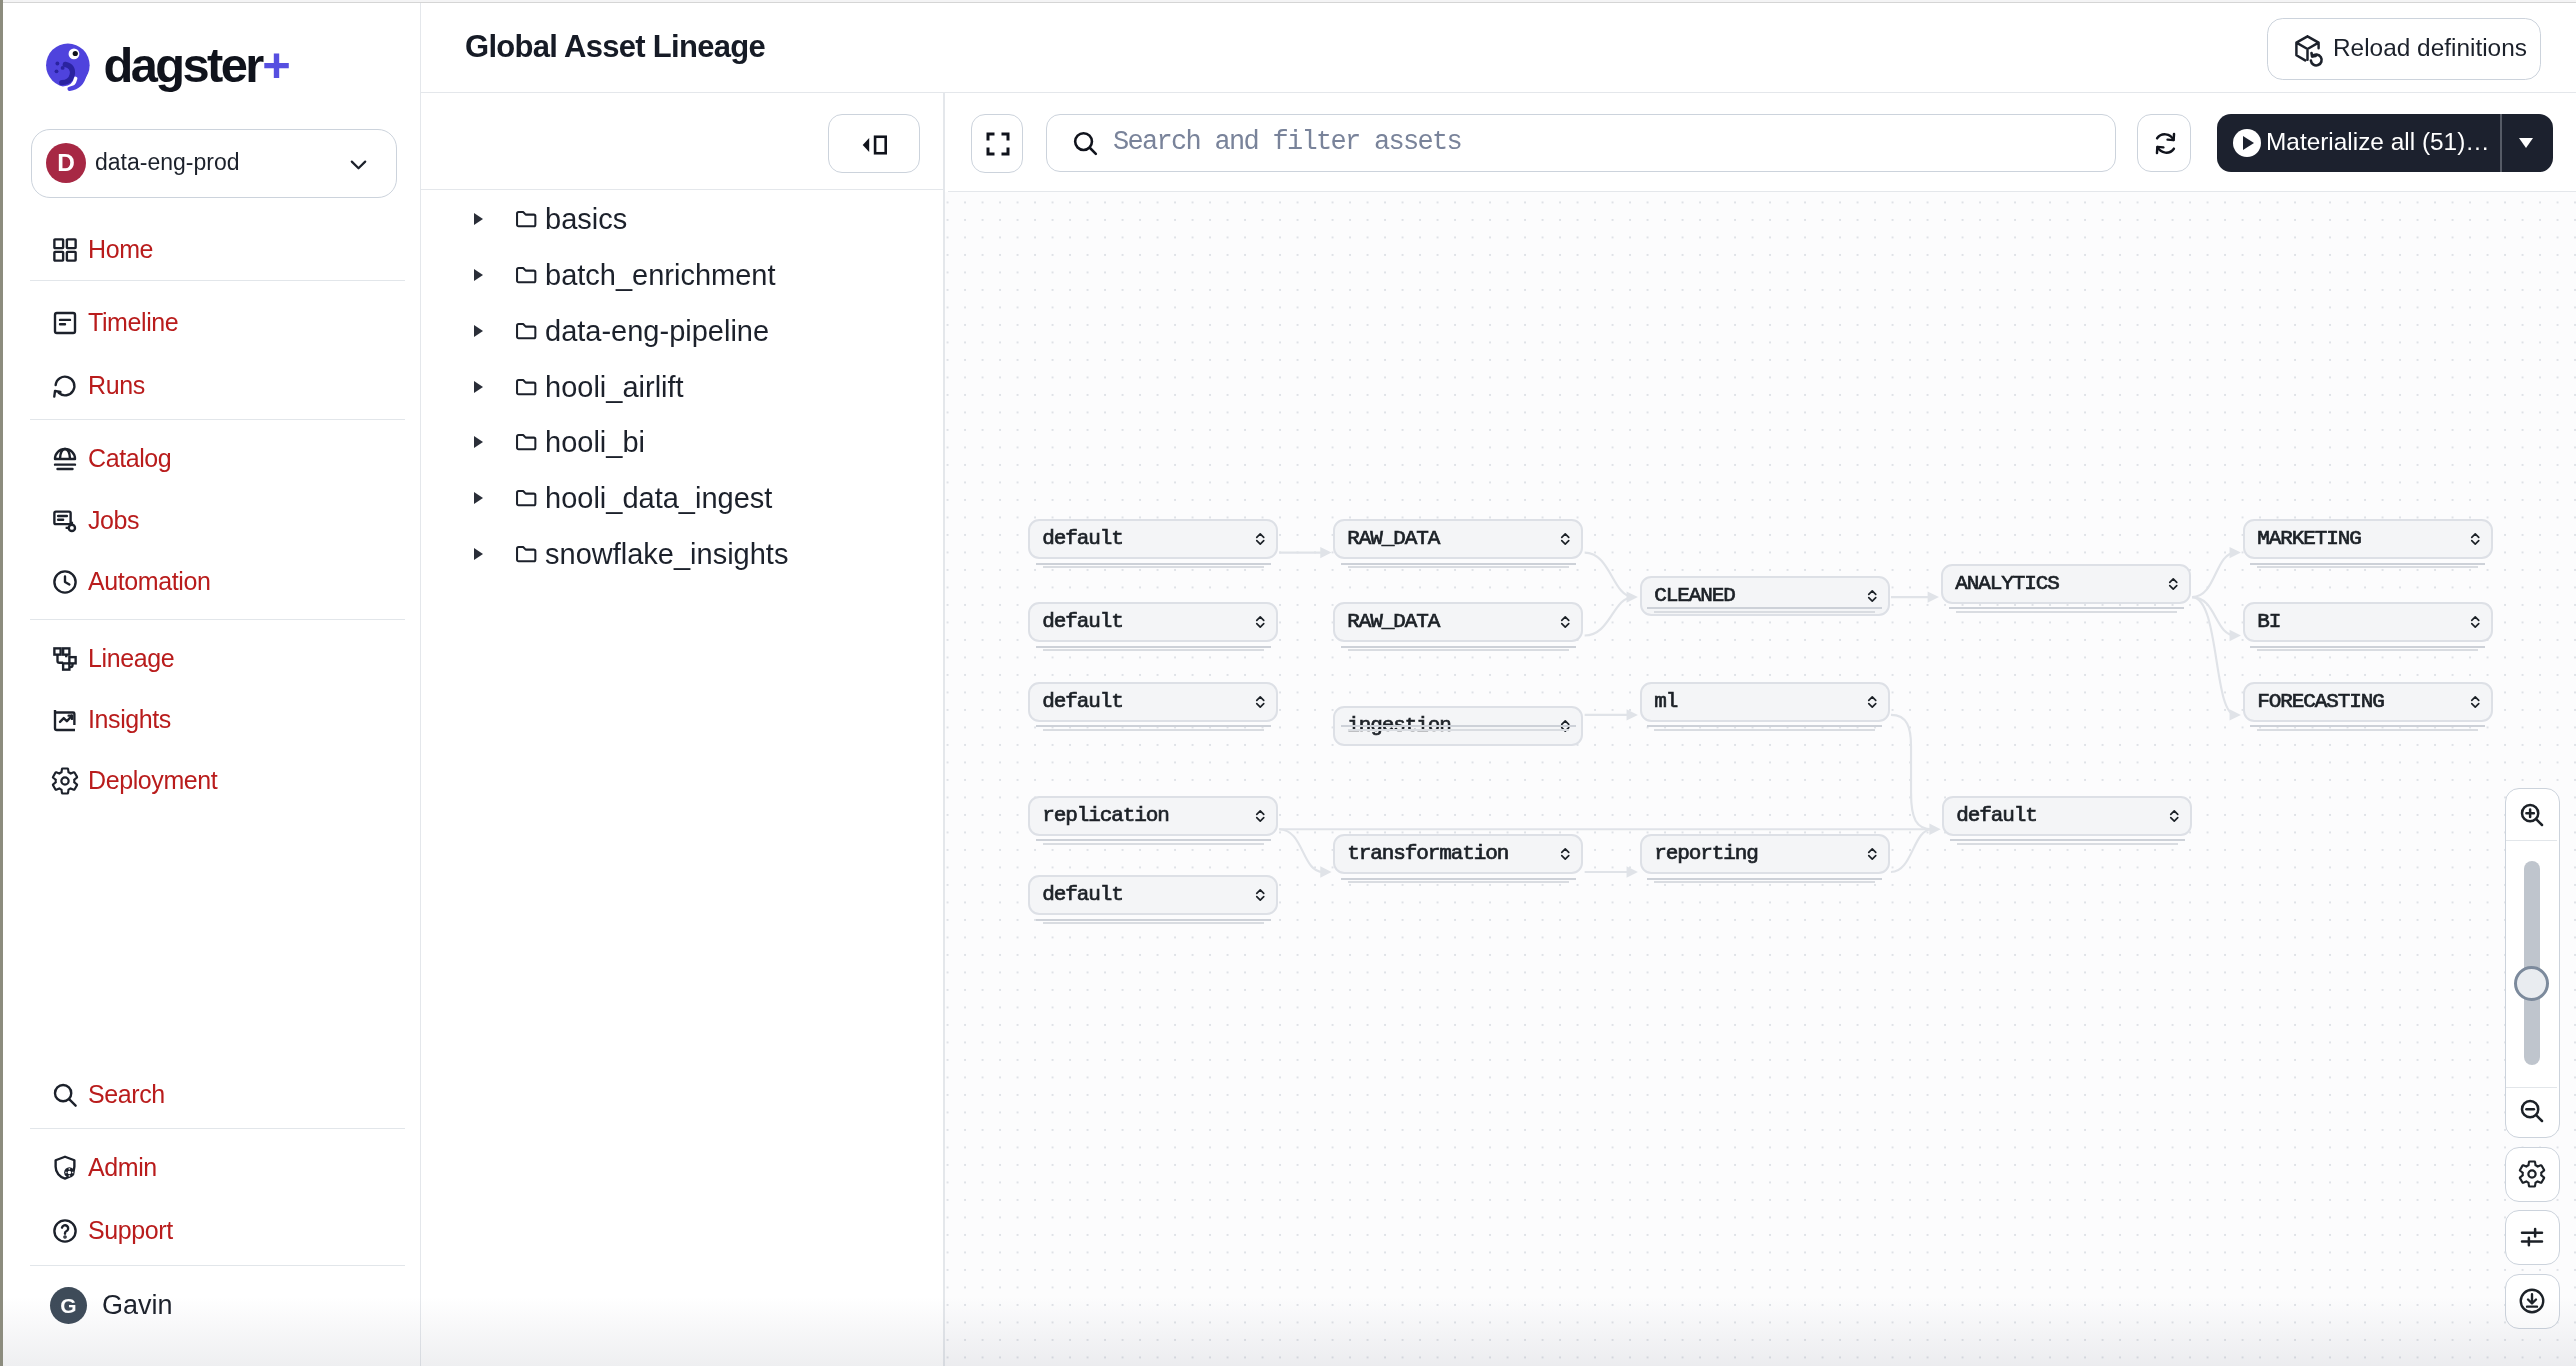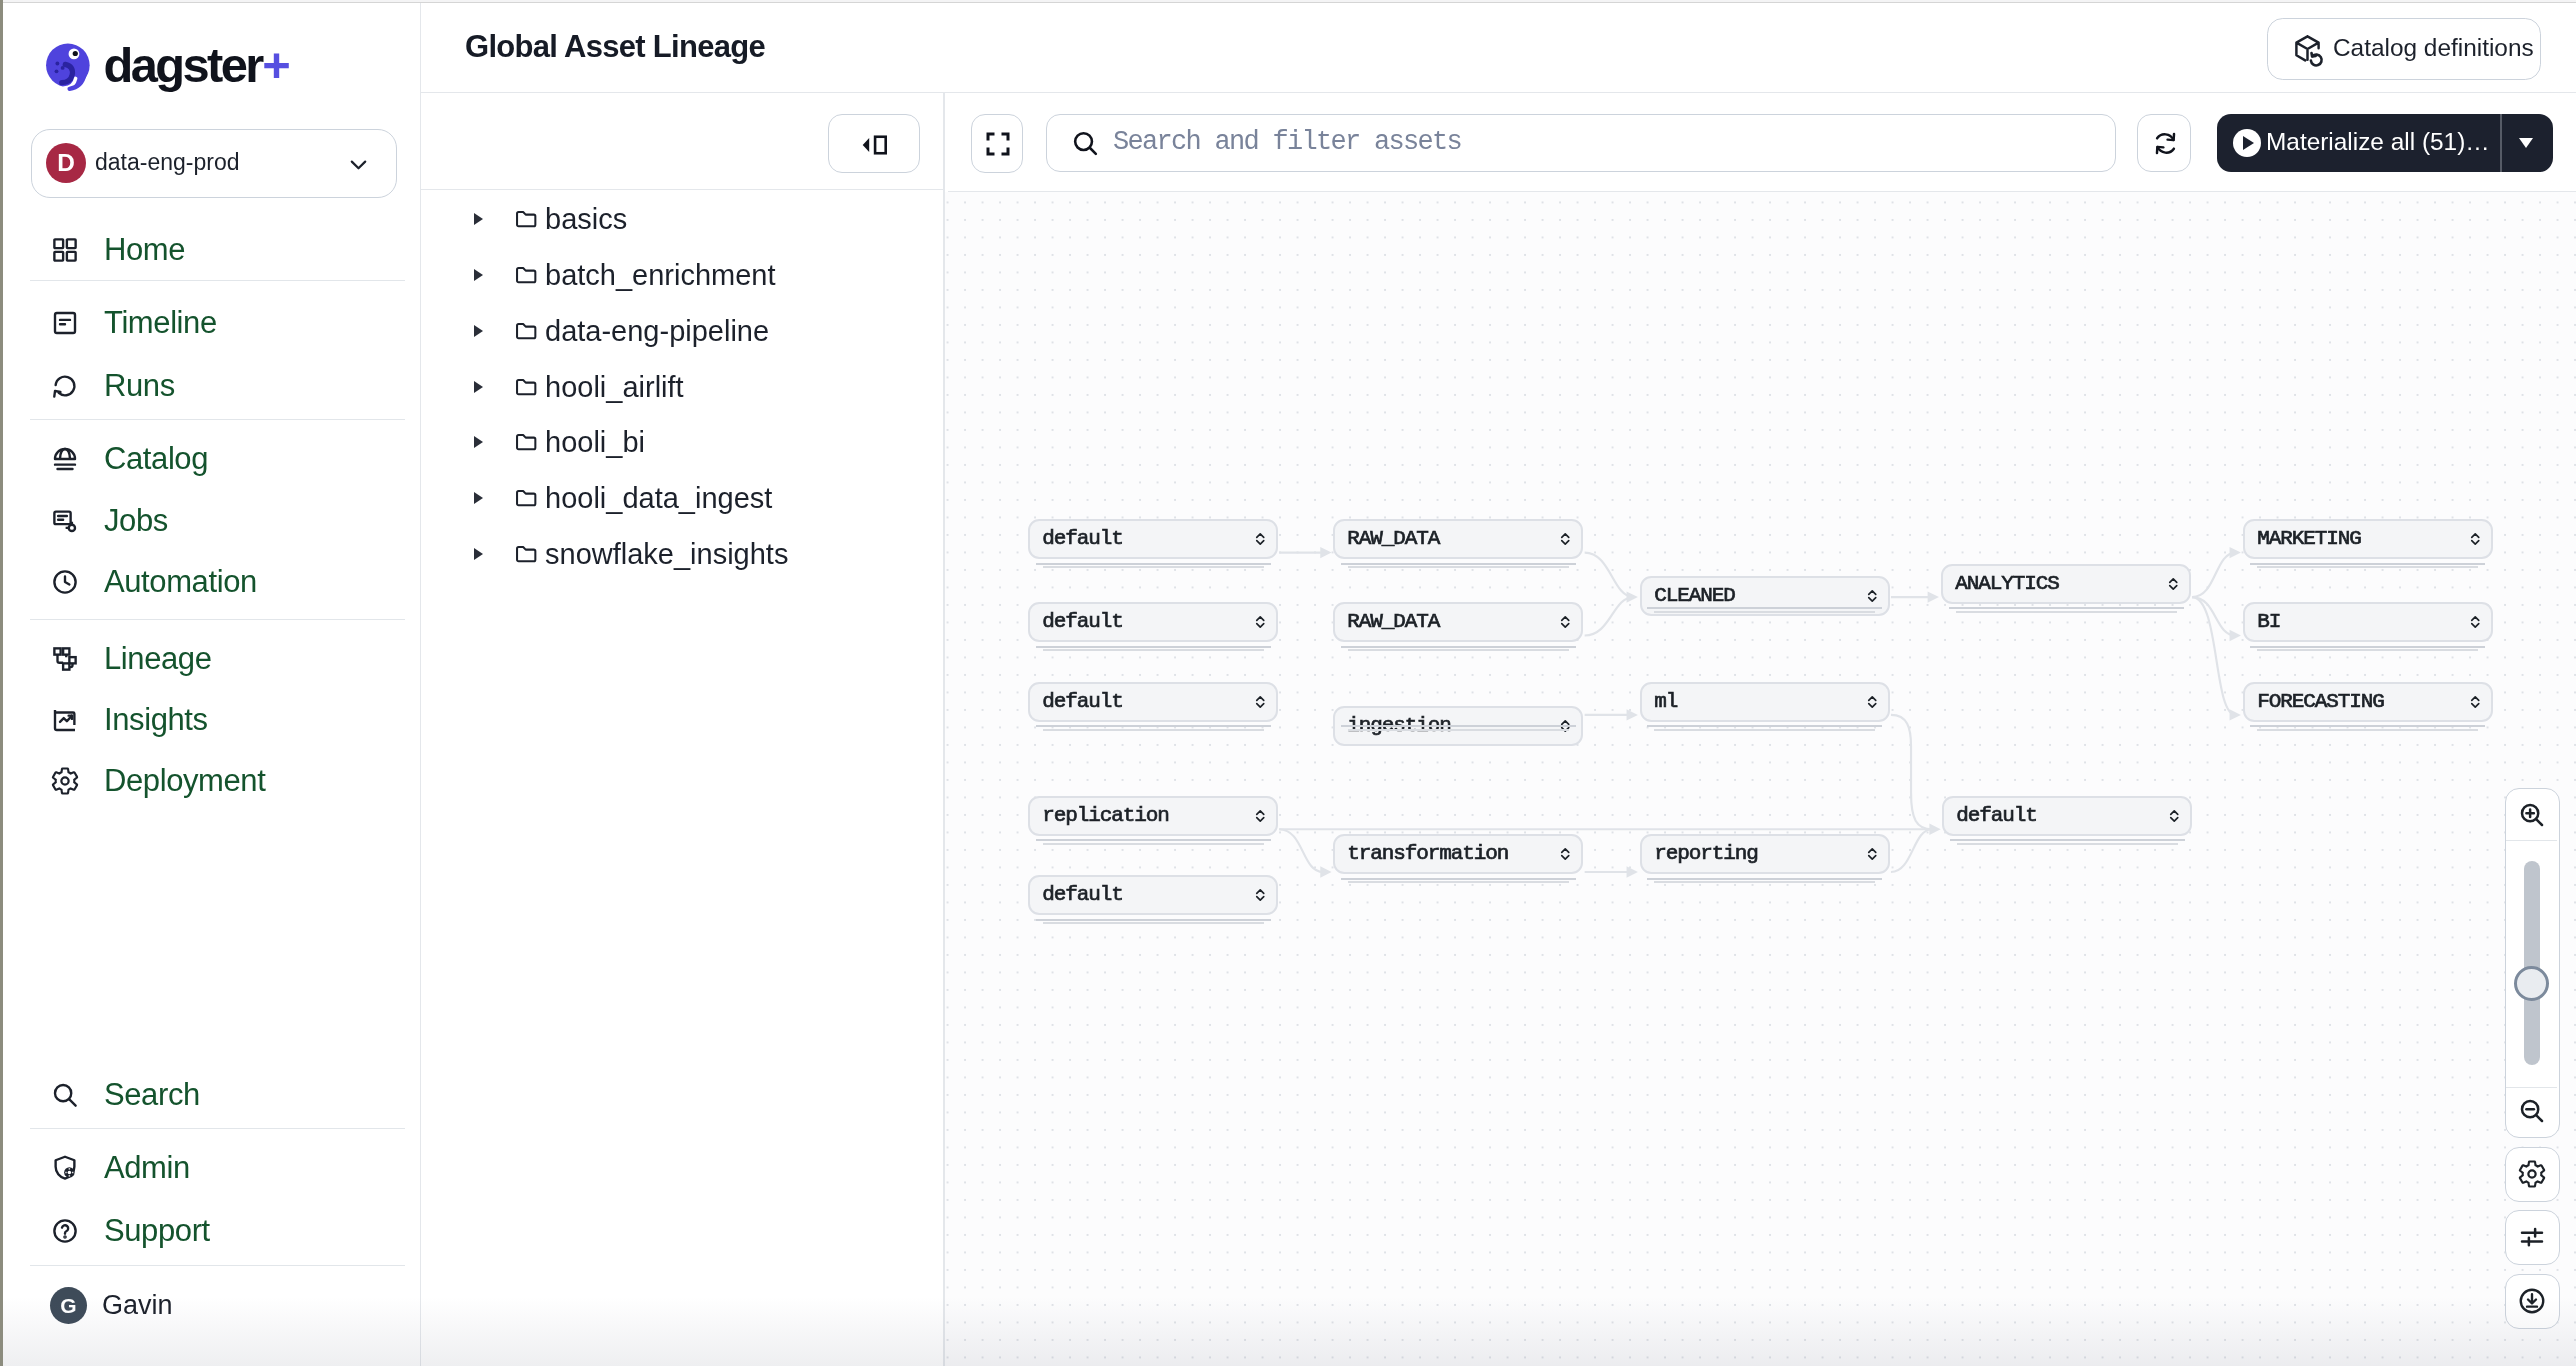--- a/index.html
+++ b/index.html
@@ -9,21 +9,21 @@
   #root { position:relative; width:2576px; height:1367px; }
 
   
   #topstrip { left:0; top:0; width:2576px; height:2.6px; background:#f4f4f5; border-bottom:0.9px solid #d5d5d5; z-index:70; }
   #leftstrip { left:0; top:0; width:2.6px; height:1367px; background:#8c8c7e; z-index:80; }
 
   
   #sidebar { left:0; top:0; width:421px; height:1367px; background:#fff; border-right:1.7px solid #e4e7eb; }
   .navrow { position:absolute; left:0; width:419px; height:63px; display:flex; align-items:center; }
   .navrow .ic { position:absolute; left:50px; width:30px; height:30px; }
-  .navrow .lbl { position:absolute; left:104px; font-size:31px; color:#14532d; letter-spacing:-0.4px; }
+  .navrow .lbl { position:absolute; left:88px; font-size:25px; color:#b91c1c; letter-spacing:-0.4px; }
   .sdiv { position:absolute; left:30px; width:375px; height:0; border-top:1.7px solid #e2e6ea; }
 
   #logo { position:absolute; left:46px; top:40px; }
   #wspill { position:absolute; left:31px; top:129px; width:366px; height:69px; border:1.7px solid #ccd3dc;
     border-radius:19px; background:#fff; }
   #wspill .dot { position:absolute; left:14px; top:13px; width:40px; height:40px; border-radius:50%;
     background:#a72844; color:#fff; font-weight:bold; font-size:24.4px; text-align:center; line-height:40px; }
   #wspill .nm { position:absolute; left:63px; top:0; line-height:65px; font-size:23px; color:#1c212b; }
   #wspill .chev { position:absolute; right:26px; top:23px; }
 
@@ -214,21 +214,21 @@
             <path d="M9.6 9.3a2.5 2.5 0 1 1 3.4 2.9c-.7.3-1 .8-1 1.5v.4" stroke-linecap="round"></path>
             <circle cx="12" cy="16.8" r="0.5" fill="#1c212b"></circle>
           </svg></div>
         <div class="lbl">Support</div>
       </div>
     </div>
 
   <div id="header" class="abs">
     <div id="title">Global Asset Lineage</div>
     <div id="reloadbtn">
-        <div class="t">Catalog definitions</div>
+        <div class="t">Reload definitions</div>
 <svg class="ic" width="37" height="37" viewBox="0 0 24 24" fill="none" stroke="#1c212b" stroke-width="1.6" stroke-linejoin="round" stroke-linecap="round">
  <path d="M12 2.8 L19.2 6.9 V10.5 M12 2.8 L4.8 6.9 V15.1 L10.5 18.4 M4.8 6.9 L12 11 L19.2 6.9 M12 11 V18"></path>
  <path d="M14.2 18.6 a3.5 3.5 0 1 0 1-2.9" stroke-width="1.7"></path>
  <path d="M14.6 13.6 l.4 2.3 2.3-.4" stroke-width="1.7"></path>
 </svg>
       </div>
   </div>
 
   <div id="treepanel" class="abs">
     <div id="jumprow">

